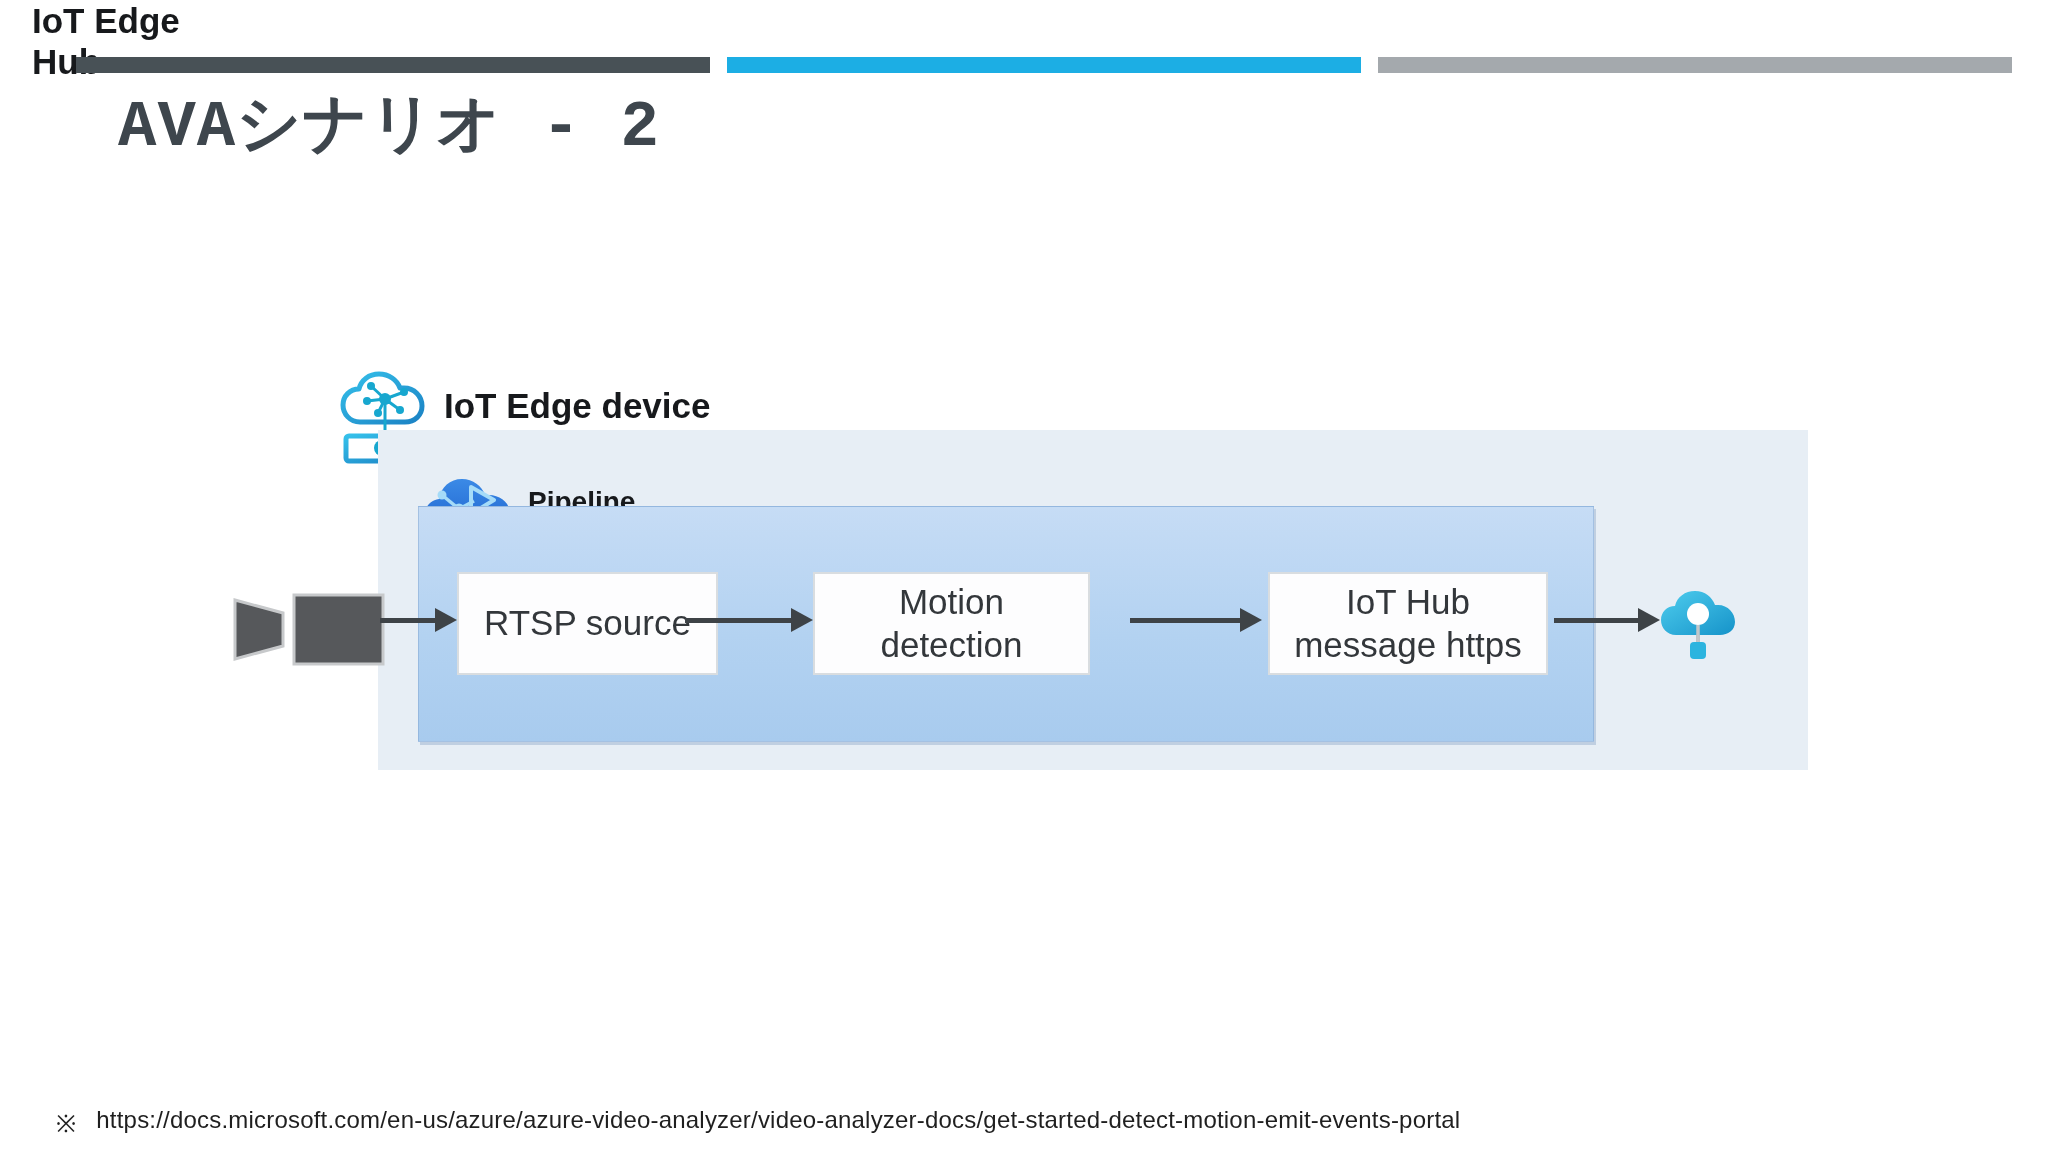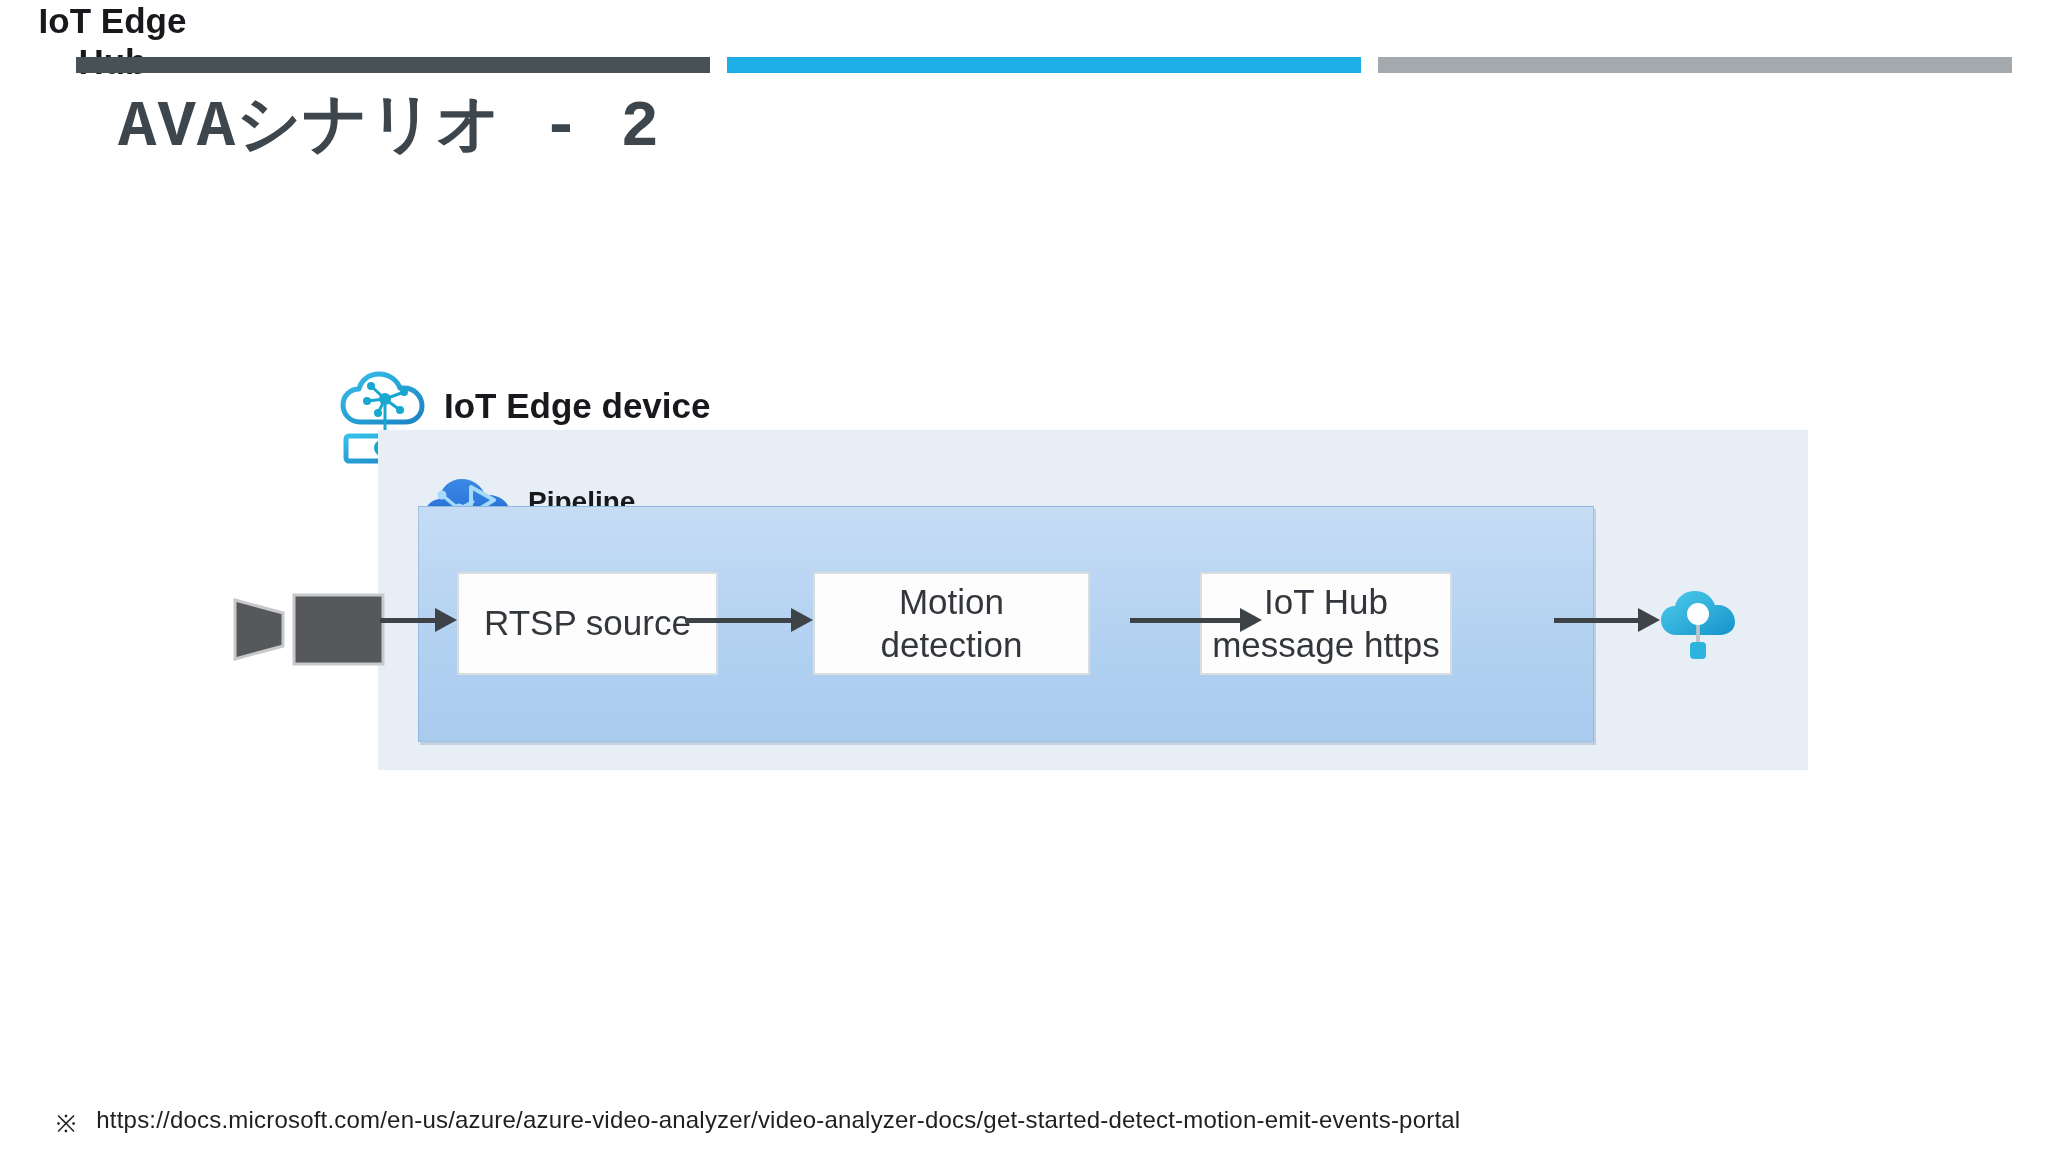--- a/index.html
+++ b/index.html
@@ -22,37 +22,37 @@
   .inner-box{position:absolute;left:418px;top:506px;width:1174px;height:234px;
              background:linear-gradient(180deg,#c6dcf5 0%,#b3d2f1 55%,#a8cbee 100%);
              border:1px solid rgba(125,160,205,0.45);
              box-shadow:2px 3px 0 rgba(120,150,190,0.35);}
 
   
   .lbl{position:absolute;font-weight:700;color:#17191c;white-space:nowrap;}
   .device-label{left:444px;top:386px;font-size:35px;}
   .pipeline-label{left:528px;top:486px;font-size:28px;}
   .hub-label{left:1585px;top:492px;width:225px;font-size:35px;font-weight:700;
-             color:#17191c;text-align:center;line-height:1.18;}
+             color:#17191c;text-align:left;line-height:1.18;padding-left:32px;}
 
   
   .icon{position:absolute;}
   .device-icon{left:338px;top:370px;}
   .pipeline-icon{left:422px;top:464px;}
   .hub-icon{left:1659px;top:583px;}
   .camera-icon{left:230px;top:588px;}
 
   
   .node{position:absolute;top:572px;height:103px;background:#fdfdfe;
         border:2px solid #d9dde0;box-sizing:border-box;
         display:flex;flex-direction:column;align-items:center;justify-content:center;
         font-size:35px;color:#33373b;line-height:1.22;text-align:center;}
   .node.rtsp{left:457px;width:261px;}
   .node.motion{left:813px;width:277px;}
-  .node.sink{left:1200px;width:252px;}
+  .node.sink{left:1268px;width:280px;}
 
   
   .arrow{position:absolute;top:608px;height:24px;}
   .arrow .shaft{position:absolute;left:0;right:18px;top:10px;height:5px;background:#3e4347;}
   .arrow .head{position:absolute;right:0;top:0;width:0;height:0;
                border-left:22px solid #3e4347;border-top:12px solid transparent;
                border-bottom:12px solid transparent;}
   .arrow.a1{left:380px;width:77px;}
   .arrow.a2{left:685px;width:128px;}
   .arrow.a3{left:1130px;width:132px;}

